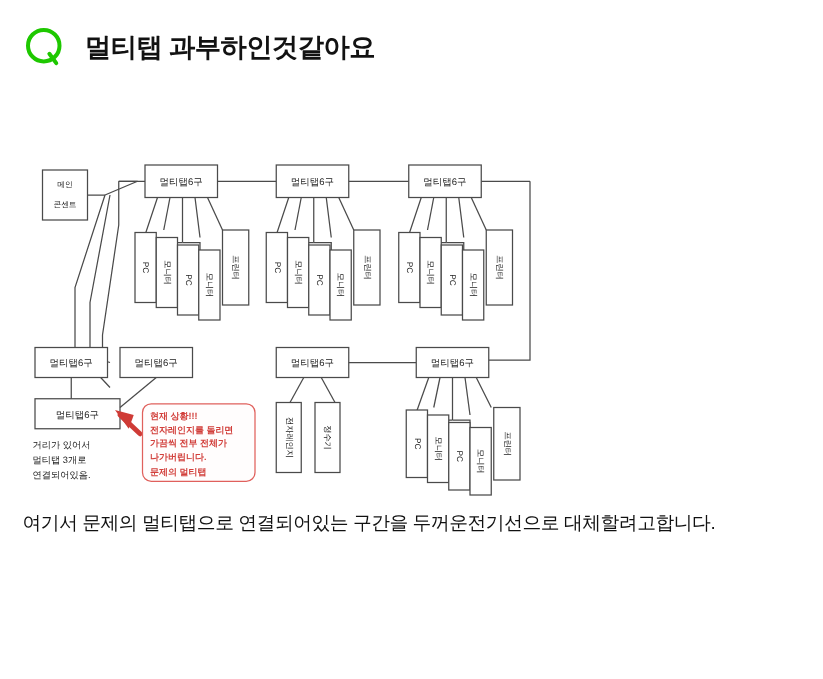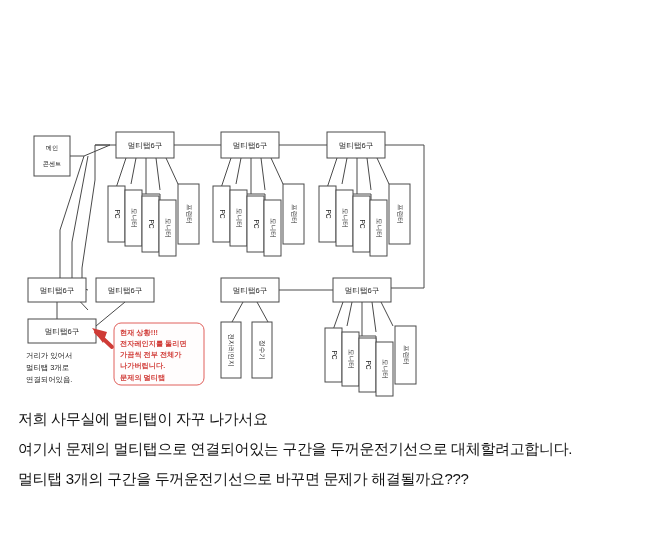--- a/index.html
+++ b/index.html
@@ -37,20 +37,27 @@
   .vlbl{font-size:6.6px;fill:#1b1b1b;text-anchor:middle;dominant-baseline:middle;}
   .note{font-size:7.4px;fill:#151515;}
   .rednote{font-size:7.2px;fill:#d2403c;font-weight:700;}
   .callout{fill:#fffdfd;stroke:#e0605c;stroke-width:1;}
 </style>
 </head>
 <body>
 
 <div class="page">
 
+  <div class="header">
+    <svg class="q-icon" viewBox="0 0 36 36">
+      <circle cx="17" cy="16.5" r="12.6" fill="none" stroke="#1ec800" stroke-width="3.2"></circle>
+      <line x1="21.5" y1="23" x2="27" y2="30.5" stroke="#1ec800" stroke-width="3.2" stroke-linecap="round"></line>
+    </svg>
+    <div class="title">멀티탭 과부하인것같아요</div>
+  </div>
 
   <div class="diagram-wrap">
     <svg class="diagram" width="658" height="285" viewBox="0 0 658 285">
 
       <g>
         <line class="ln" x1="70" y1="36" x2="84" y2="36"></line>
         <polyline class="ln" points="84,36 84,36 60,110 60,160 88,190"></polyline>
         <polyline class="ln" points="84,36 110,25 110,25"></polyline>
         <polyline class="ln" points="110,25 95,25 95,25"></polyline>
 
@@ -220,18 +227,16 @@
           <text class="vlbl" x="384.5" y="249" transform="rotate(90 384.5 249)">모니터</text>
           <rect class="bx" x="395" y="206" width="21" height="58"></rect>
           <text class="vlbl" x="405.5" y="235" transform="rotate(90 405.5 235)">프린터</text>
         </g>
       </g>
 
     </svg>
   </div>
 
   <div class="body-copy">
-    <p>저희 사무실에 멀티탭이 자꾸 나가서요</p>
     <p>여기서 문제의 멀티탭으로 연결되어있는 구간을 두꺼운전기선으로 대체할려고합니다.</p>
-    <p>멀티탭 3개의 구간을 두꺼운전기선으로 바꾸면 문제가 해결될까요???</p>
   </div>
 
 </div>
 
 </body></html>

